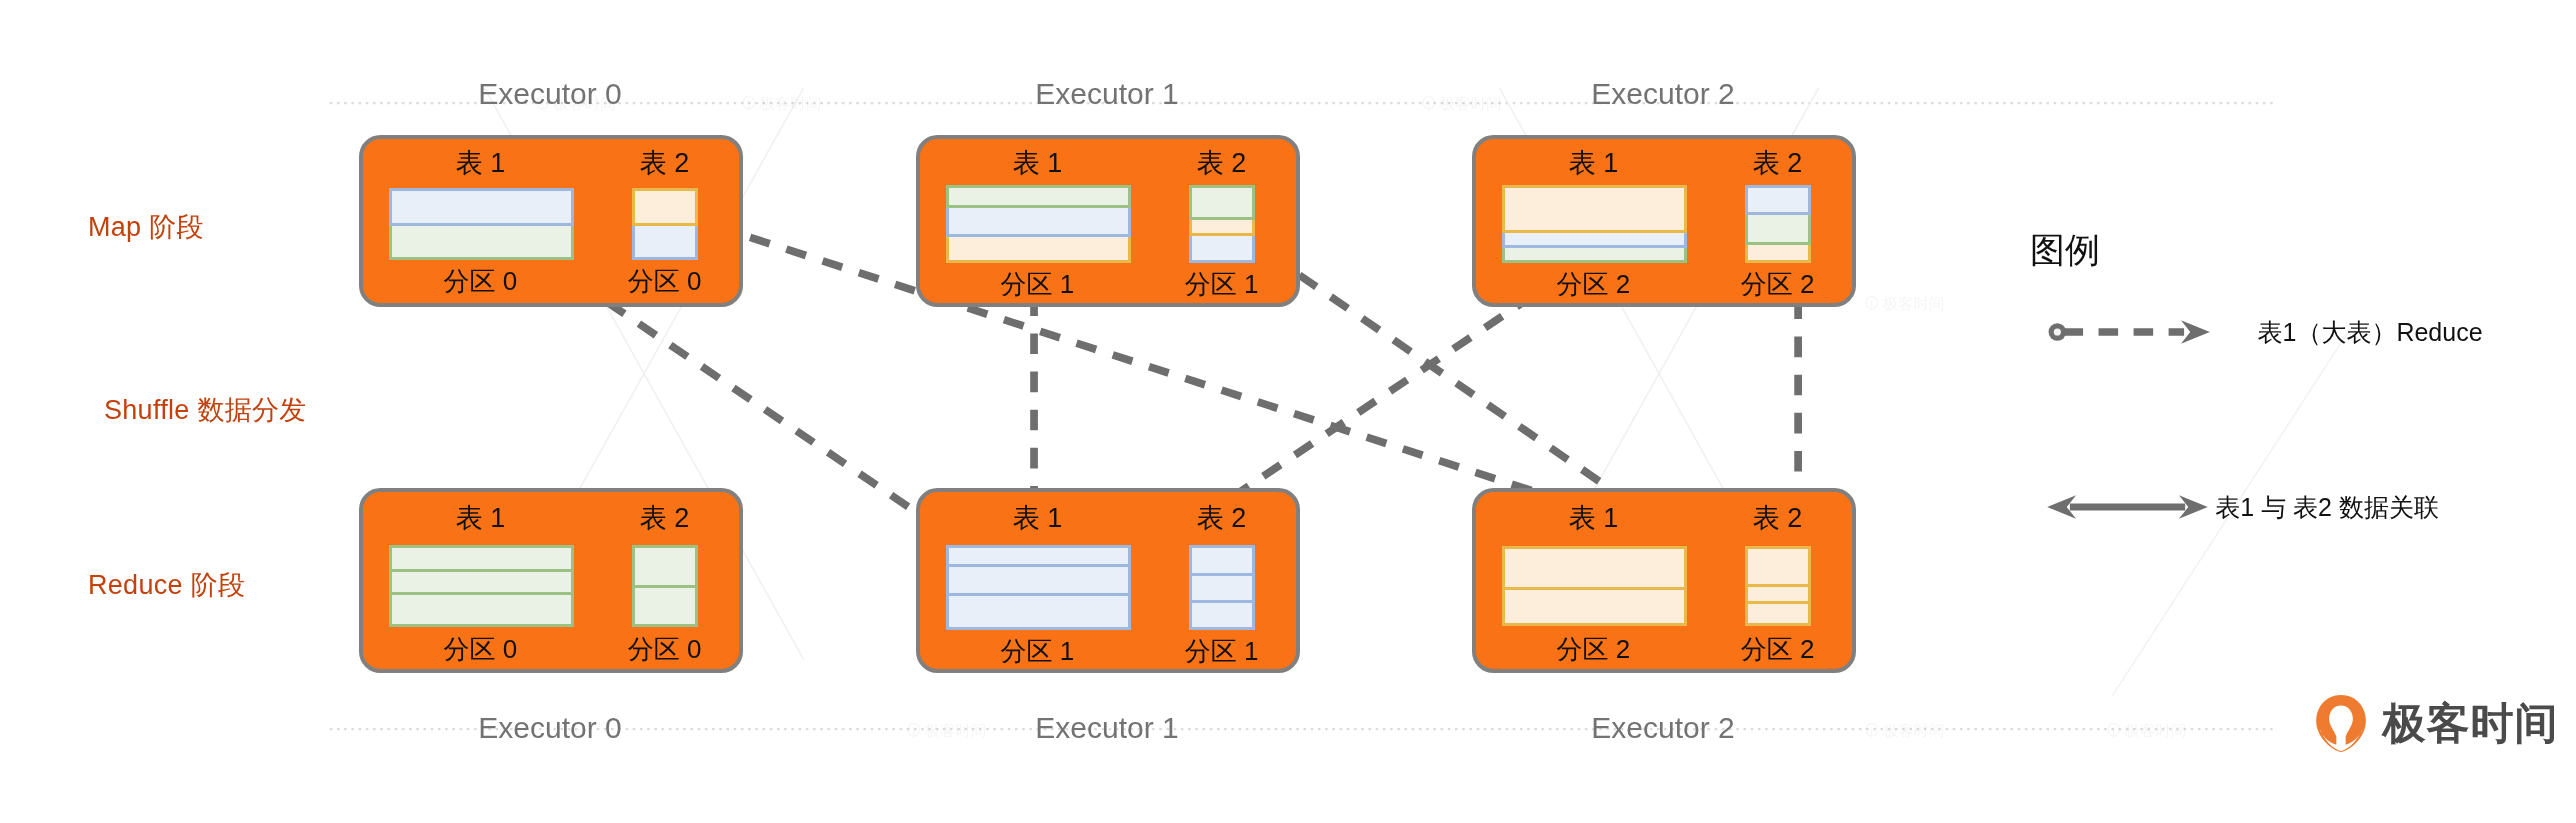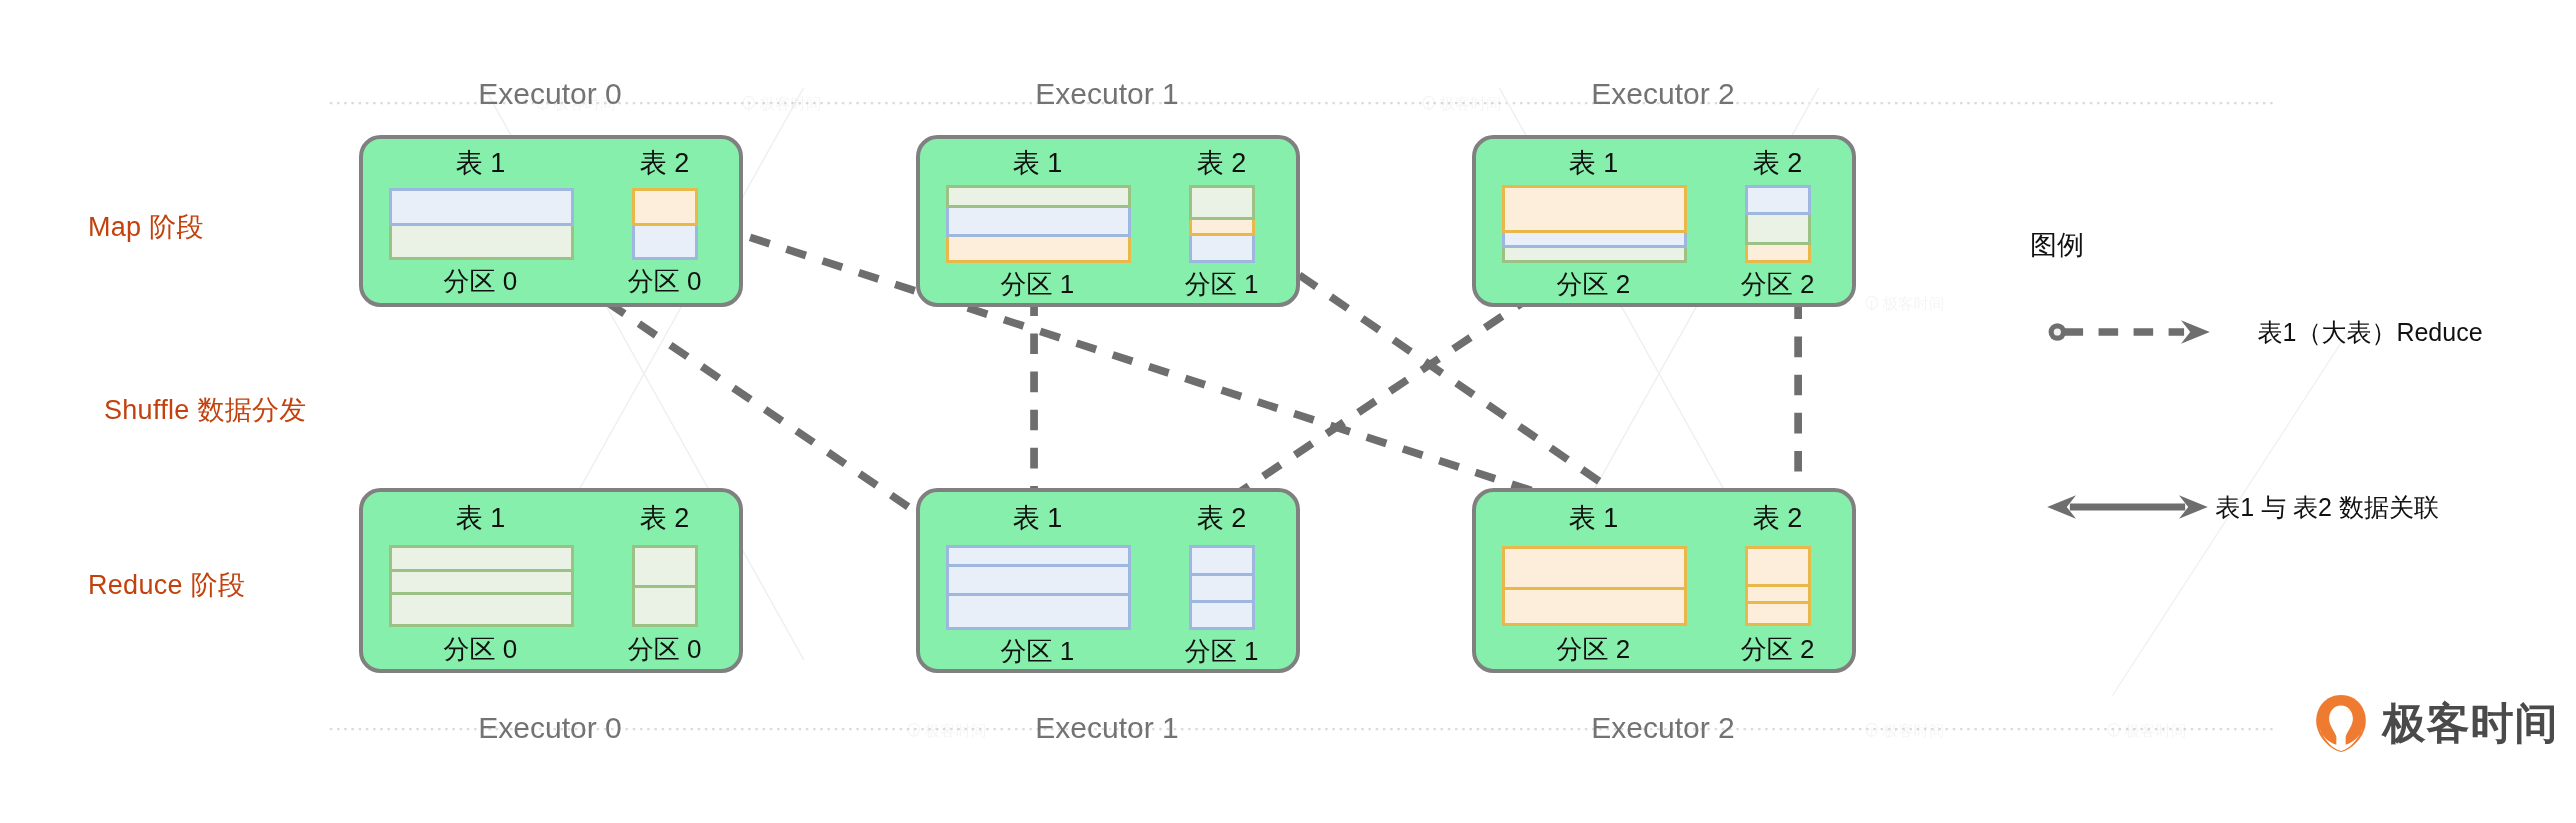--- a/index.html
+++ b/index.html
@@ -6,30 +6,30 @@
   body{width:2640px;height:824px;position:relative;overflow:hidden;
        font-family:"Liberation Sans","DejaVu Sans",sans-serif;color:#111;}
   #stage{position:absolute;left:0;top:0;width:2640px;height:824px;}
   svg#wires{position:absolute;left:0;top:0;width:2640px;height:824px;pointer-events:none;}
 
   .rowlabel{position:absolute;font-size:27px;color:#c2410c;white-space:nowrap;letter-spacing:0.3px;}
 
   .extitle{position:absolute;font-size:30px;color:#737373;white-space:nowrap;text-align:center;
            transform:translateX(-50%);z-index:6;}
 
-  .card{position:absolute;border:4.6px solid #808080;border-radius:21.6px;background:#86efac;box-sizing:border-box;z-index:4;}
+  .card{position:absolute;border:4.6px solid #808080;border-radius:21.6px;background:#f97316;box-sizing:border-box;z-index:4;}
 
   .tblwrap{position:absolute;}
   .tblname{position:absolute;left:50%;transform:translateX(-50%);font-size:27px;white-space:nowrap;color:#111;}
   .partname{position:absolute;left:50%;transform:translateX(-50%);font-size:26px;white-space:nowrap;color:#111;}
   .stack{position:absolute;display:flex;flex-direction:column;box-sizing:border-box;}
   .band{box-sizing:border-box;width:100%;}
 
   .legendbox{position:absolute;}
-  .legendtitle{position:absolute;font-size:27px;color:#111;white-space:nowrap;}
+  .legendtitle{position:absolute;font-size:35px;color:#111;white-space:nowrap;}
   .legrow{position:absolute;display:flex;align-items:center;}
   .legtext{font-size:25px;color:#111;white-space:nowrap;}
 
   .logo{position:absolute;display:flex;align-items:center;gap:13.4px;}
   .logotext{font-size:43px;font-weight:bold;color:#4a4a4a;letter-spacing:1px;white-space:nowrap;}
 
   .wm{position:absolute;display:flex;align-items:center;gap:4.1px;opacity:.10;pointer-events:none;z-index:1;}
   .wm .wt{font-size:15.5px;color:#9aa0a6;white-space:nowrap;}
 </style>
 </head>

